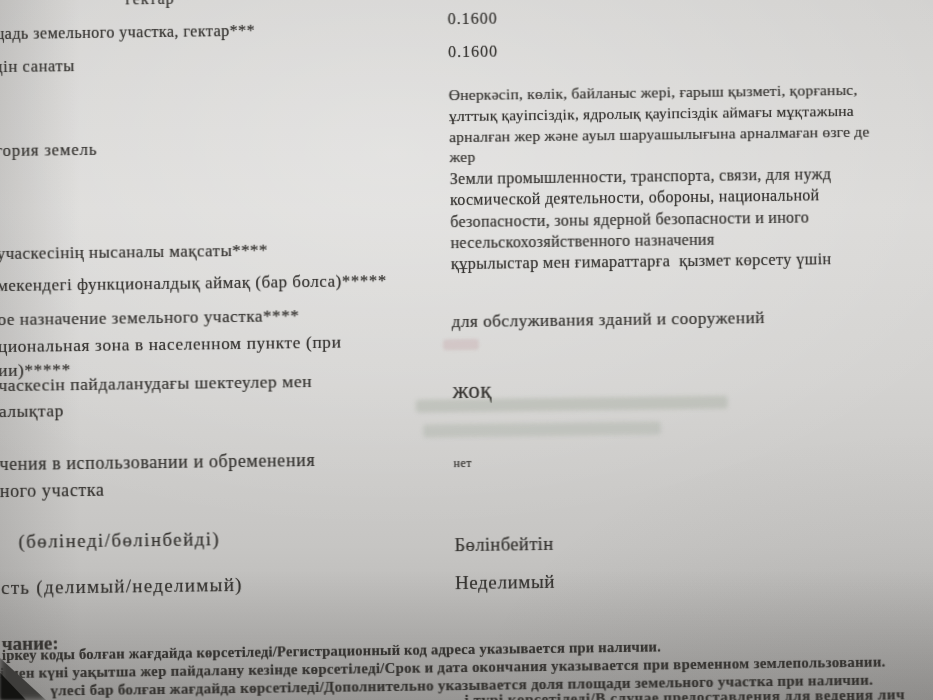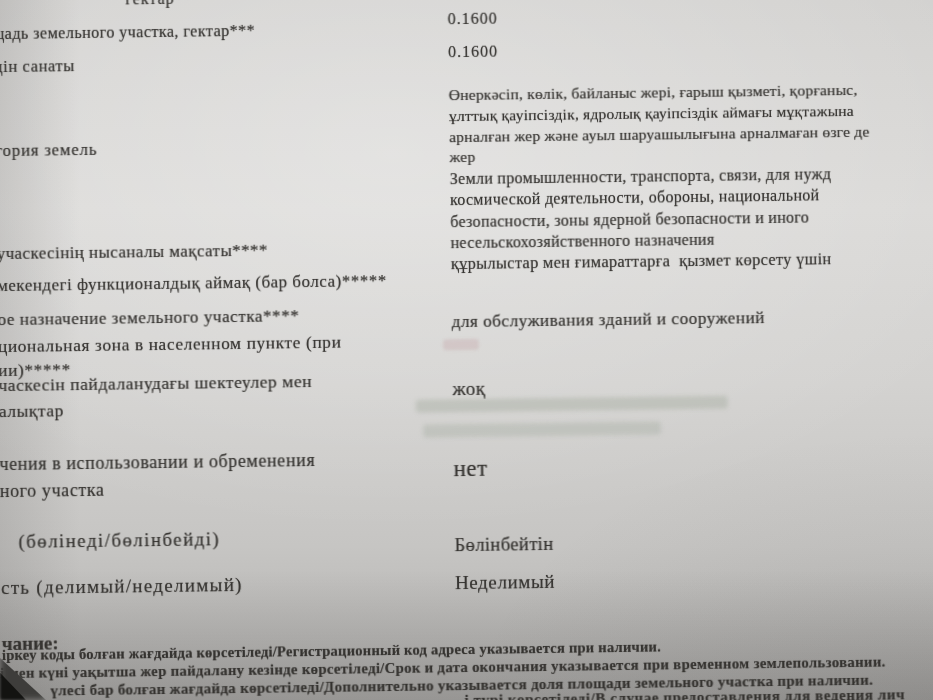--- a/index.html
+++ b/index.html
@@ -51,22 +51,22 @@
   .l10{left:16px;top:525px;font-size:18.8px;letter-spacing:1.5px;}
   .l11{left:-2px;top:571px;font-size:19px;letter-spacing:1.3px;}
 
   
   .v0{left:452px;top:10px;font-size:16px;letter-spacing:1px;}
   .v1{left:452px;top:43px;font-size:16px;letter-spacing:1px;}
   .v2{left:452px;top:85px;font-size:15.6px;line-height:20.8px;letter-spacing:0.2px;}
   .v3{left:452px;top:168px;font-size:16px;line-height:21.3px;letter-spacing:0.3px;}
   .v4{left:452px;top:254px;font-size:16.4px;letter-spacing:0.3px;}
   .v5{left:452px;top:312px;font-size:17.2px;letter-spacing:0.5px;}
-  .v6{left:452px;top:378px;font-size:19px;letter-spacing:0.5px;}
-  .v7{left:452px;top:456px;font-size:23px;letter-spacing:0.5px;}
+  .v6{left:452px;top:378px;font-size:23px;letter-spacing:0.5px;}
+  .v7{left:452px;top:456px;font-size:12px;letter-spacing:0.5px;}
   .v8{left:452px;top:535px;font-size:18.5px;letter-spacing:0.4px;}
   .v9{left:452px;top:572px;font-size:19px;letter-spacing:0.6px;}
 
   
   .f0{left:-2px;top:627px;font-size:19px;}
   .f1{left:-2px;top:641px;font-size:14.6px;letter-spacing:0.2px;}
   .f2{left:-4px;top:659px;font-size:14.8px;letter-spacing:0.3px;}
   .f3{left:46px;top:677px;font-size:15px;letter-spacing:0.3px;}
   .f4{left:460px;top:692px;font-size:15px;letter-spacing:0.6px;}
 

